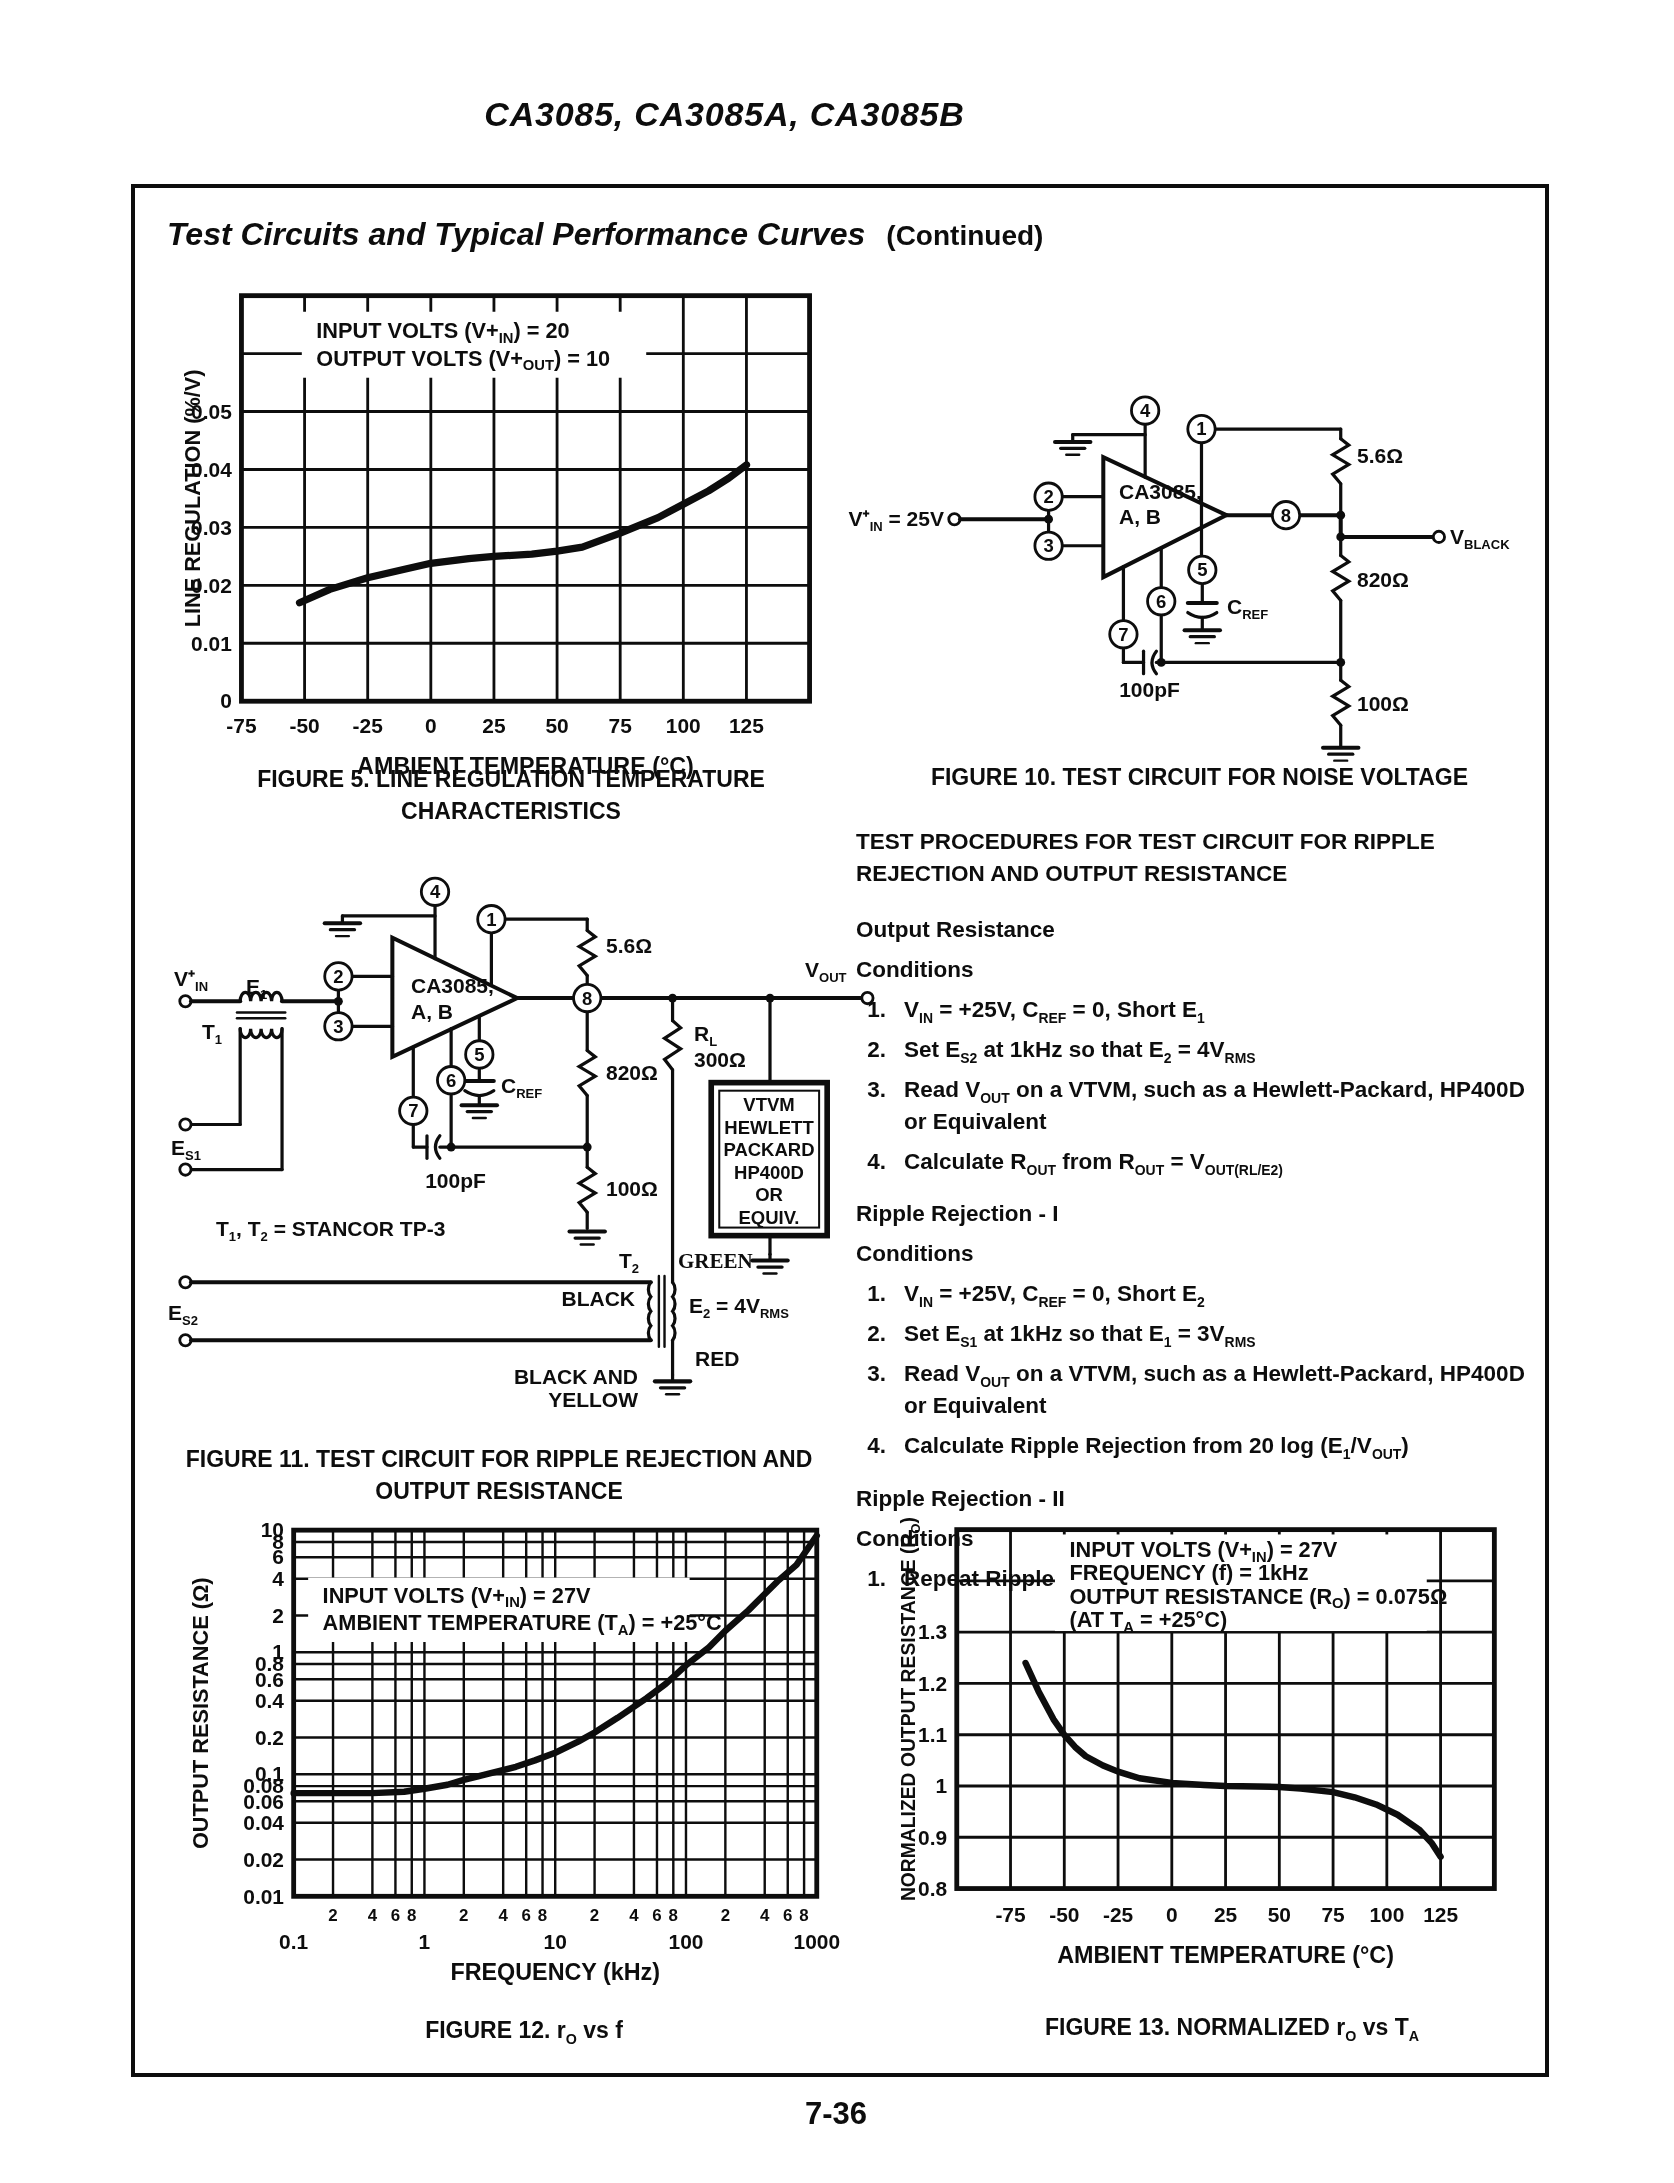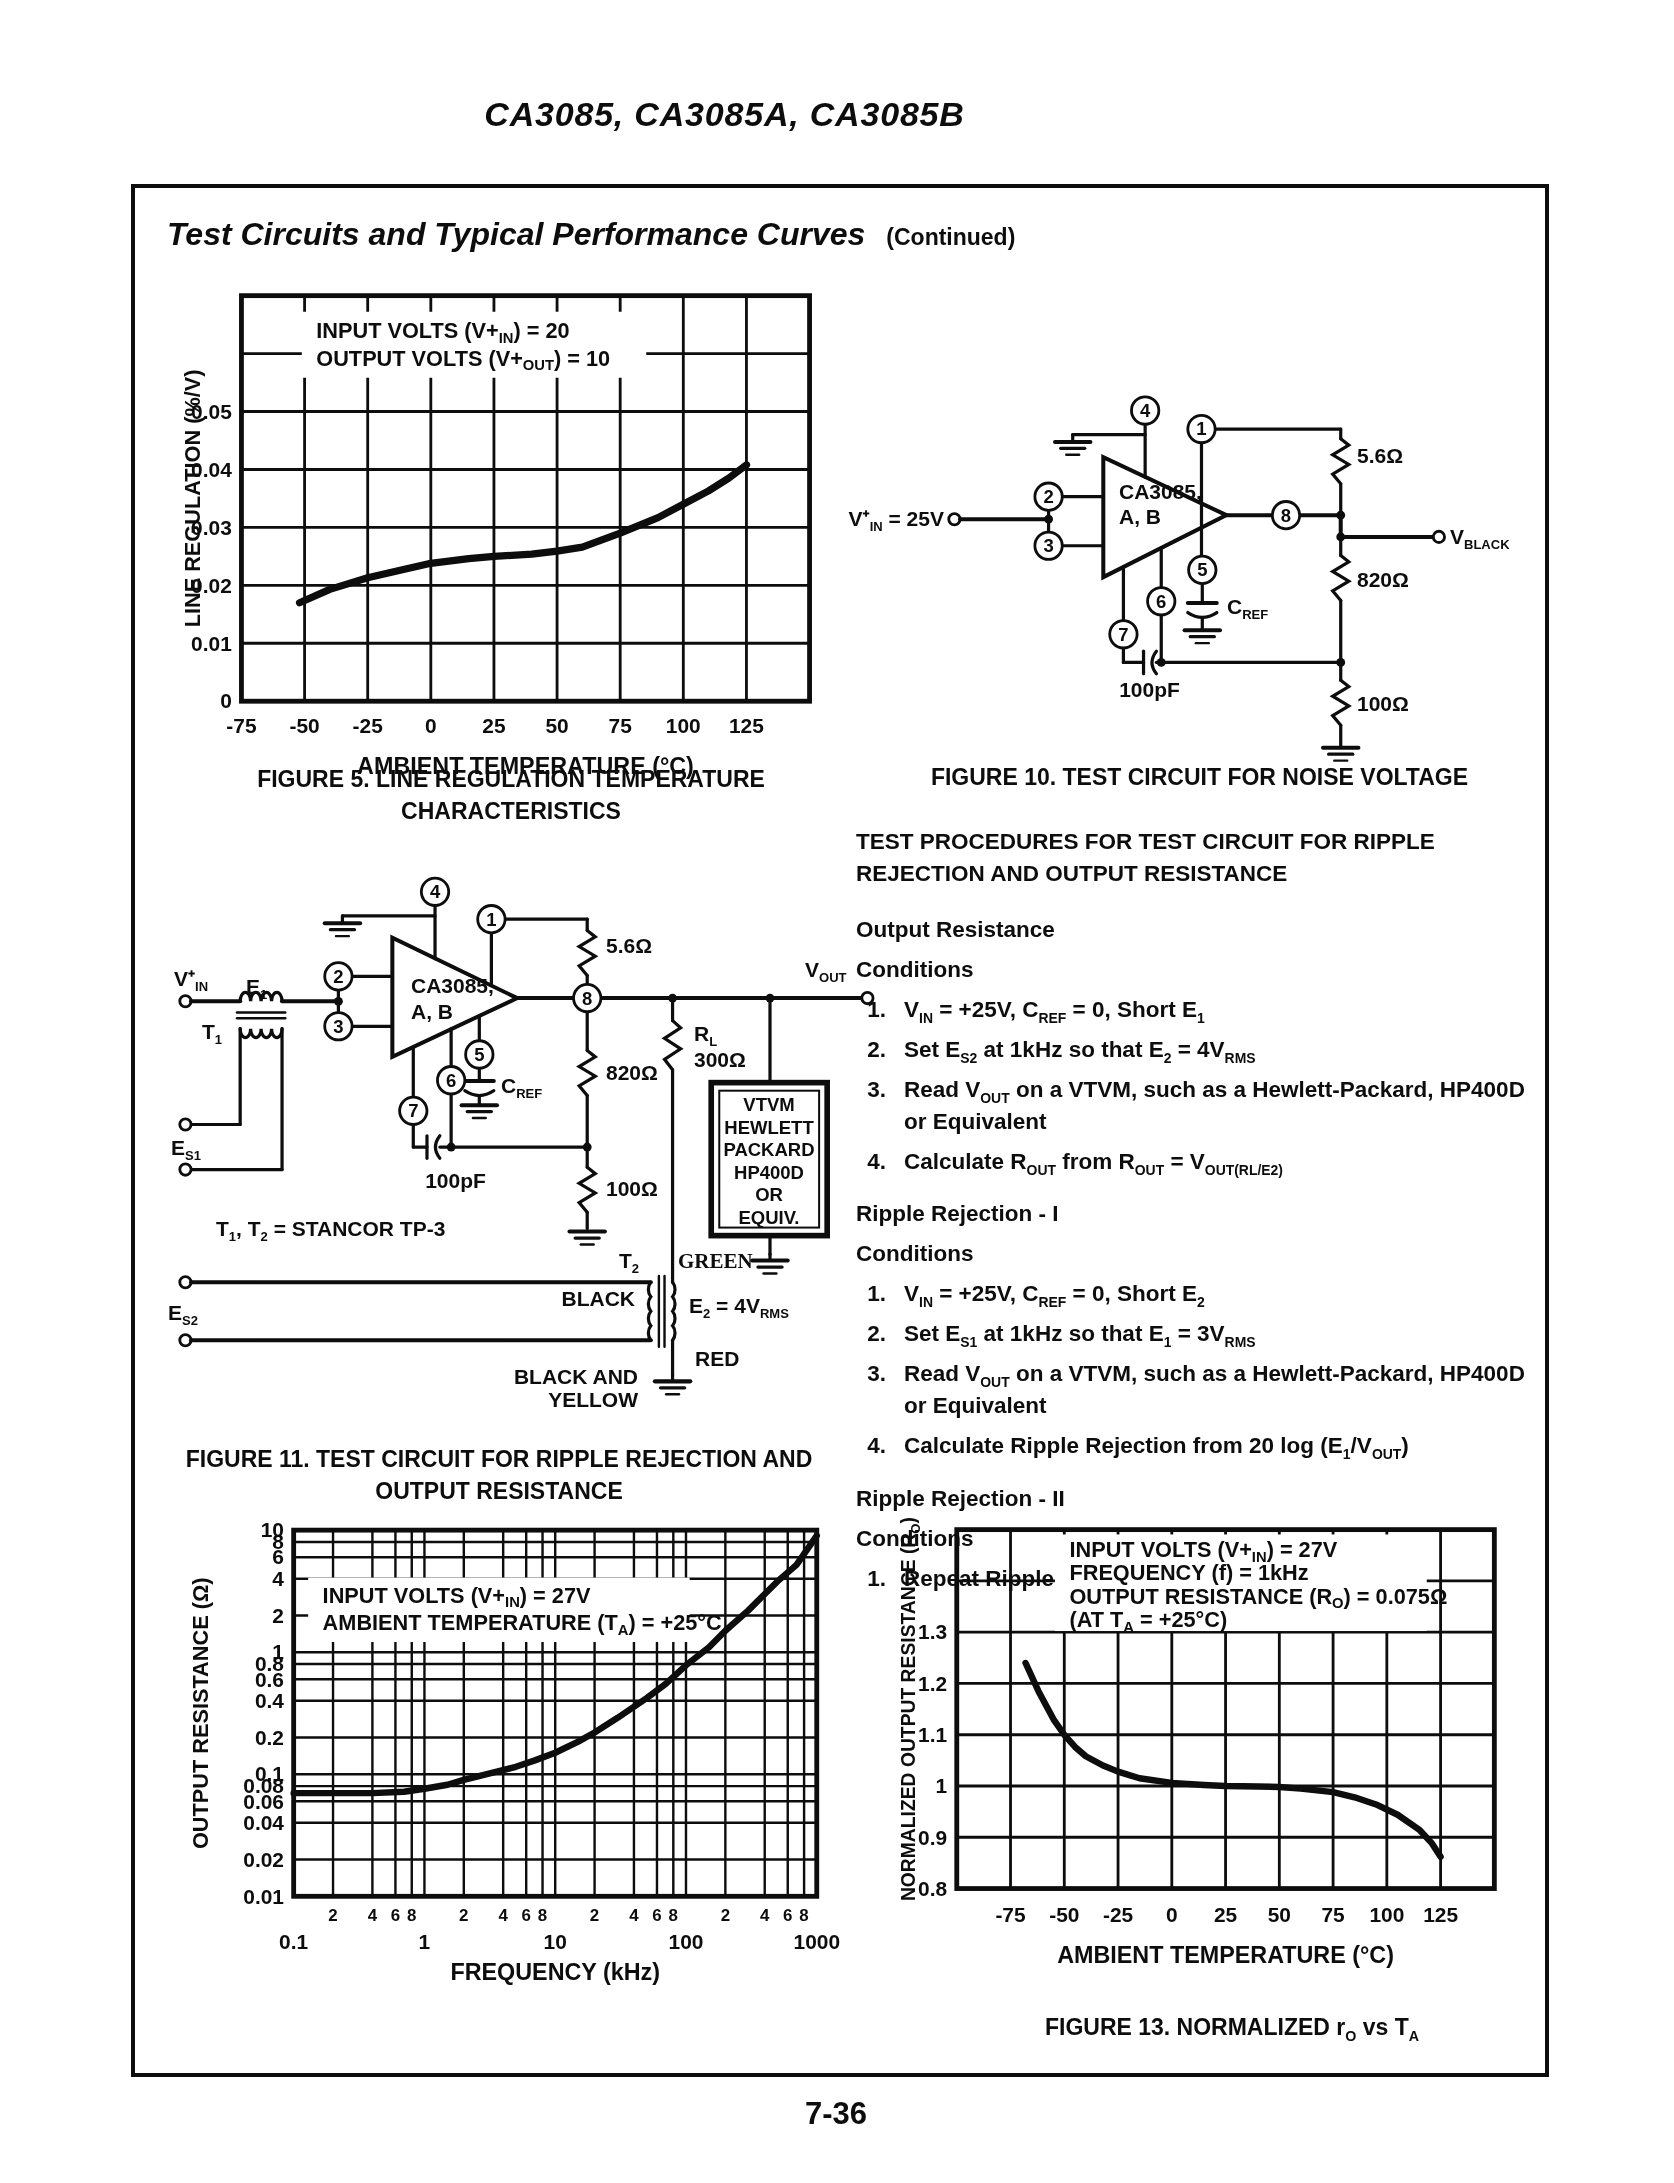--- a/index.html
+++ b/index.html
@@ -4,21 +4,21 @@
 <style>
   html,body{margin:0;padding:0;background:#e8e8e8;}
   .page{position:relative;width:1674px;height:2183px;background:#ffffff;color:#0d0d0d;
         font-family:"Liberation Sans",sans-serif;font-weight:bold;overflow:hidden;}
   .doc-title{position:absolute;left:0;top:95px;width:1449px;text-align:center;
              font-size:34px;font-style:italic;letter-spacing:0.8px;}
   .outer-box{position:absolute;left:131px;top:184px;width:1410px;height:1885px;
              border:4px solid #0d0d0d;}
   .section-title{position:absolute;left:167px;top:216px;white-space:nowrap;}
   .st-main{font-size:32px;font-style:italic;}
-  .st-cont{font-size:23px;margin-left:21px;}
+  .st-cont{font-size:28px;margin-left:21px;}
   .caption{position:absolute;font-size:23px;text-align:center;line-height:1.4;}
   .caption span{display:block;}
   .chart{position:absolute;}
   svg text{font-family:"Liberation Sans",sans-serif;font-weight:bold;fill:#0d0d0d;}
   .fig{position:absolute;}
   .fig svg{position:absolute;left:0;top:0;}
   .cir line,.cir path{stroke:#0d0d0d;fill:none;stroke-linecap:round;}
   .cir .dot{fill:#0d0d0d;stroke:none;}
   .cir .term{fill:#fff;stroke:#0d0d0d;stroke-width:3.5;}
   .cir .pin{fill:#fff;stroke:#0d0d0d;stroke-width:3.5;}
@@ -478,20 +478,21 @@
       <text x="128" y="281.6771173242962" font-size="26" text-anchor="end"><tspan>0.2</tspan></text>
       <text x="128" y="327.33333333333337" font-size="26" text-anchor="end"><tspan>0.1</tspan></text>
       <text x="128" y="342.03135197288856" font-size="26" text-anchor="end"><tspan>0.08</tspan></text>
       <text x="128" y="360.980393691814" font-size="26" text-anchor="end"><tspan>0.06</tspan></text>
       <text x="128" y="387.68756798192567" font-size="26" text-anchor="end"><tspan>0.04</tspan></text>
       <text x="128" y="433.34378399096283" font-size="26" text-anchor="end"><tspan>0.02</tspan></text>
       <text x="128" y="479" font-size="26" text-anchor="end"><tspan>0.01</tspan></text>
       <text x="465" y="574" font-size="29" text-anchor="middle"><tspan>FREQUENCY (kHz)</tspan></text>
       <text x="34" y="242.5" font-size="27" text-anchor="middle" transform="rotate(-90 34 242.5)"><tspan>OUTPUT RESISTANCE (Ω)</tspan></text>
     </svg>
+  <div class="caption" style="left:242px;top:2014px;width:564px;">FIGURE 12. r<sub>O</sub> vs f</div>
 
   <svg class="chart" width="676" height="475" style="left:894px;top:1507px;" viewBox="0 0 840 590">
       <line x1="144.8" y1="28" x2="144.8" y2="474" stroke="#0d0d0d" stroke-width="3.5"></line>
       <line x1="211.6" y1="28" x2="211.6" y2="474" stroke="#0d0d0d" stroke-width="3.5"></line>
       <line x1="278.4" y1="28" x2="278.4" y2="474" stroke="#0d0d0d" stroke-width="3.5"></line>
       <line x1="345.2" y1="28" x2="345.2" y2="474" stroke="#0d0d0d" stroke-width="3.5"></line>
       <line x1="412" y1="28" x2="412" y2="474" stroke="#0d0d0d" stroke-width="3.5"></line>
       <line x1="478.8" y1="28" x2="478.8" y2="474" stroke="#0d0d0d" stroke-width="3.5"></line>
       <line x1="545.5999999999999" y1="28" x2="545.5999999999999" y2="474" stroke="#0d0d0d" stroke-width="3.5"></line>
       <line x1="612.4" y1="28" x2="612.4" y2="474" stroke="#0d0d0d" stroke-width="3.5"></line>

